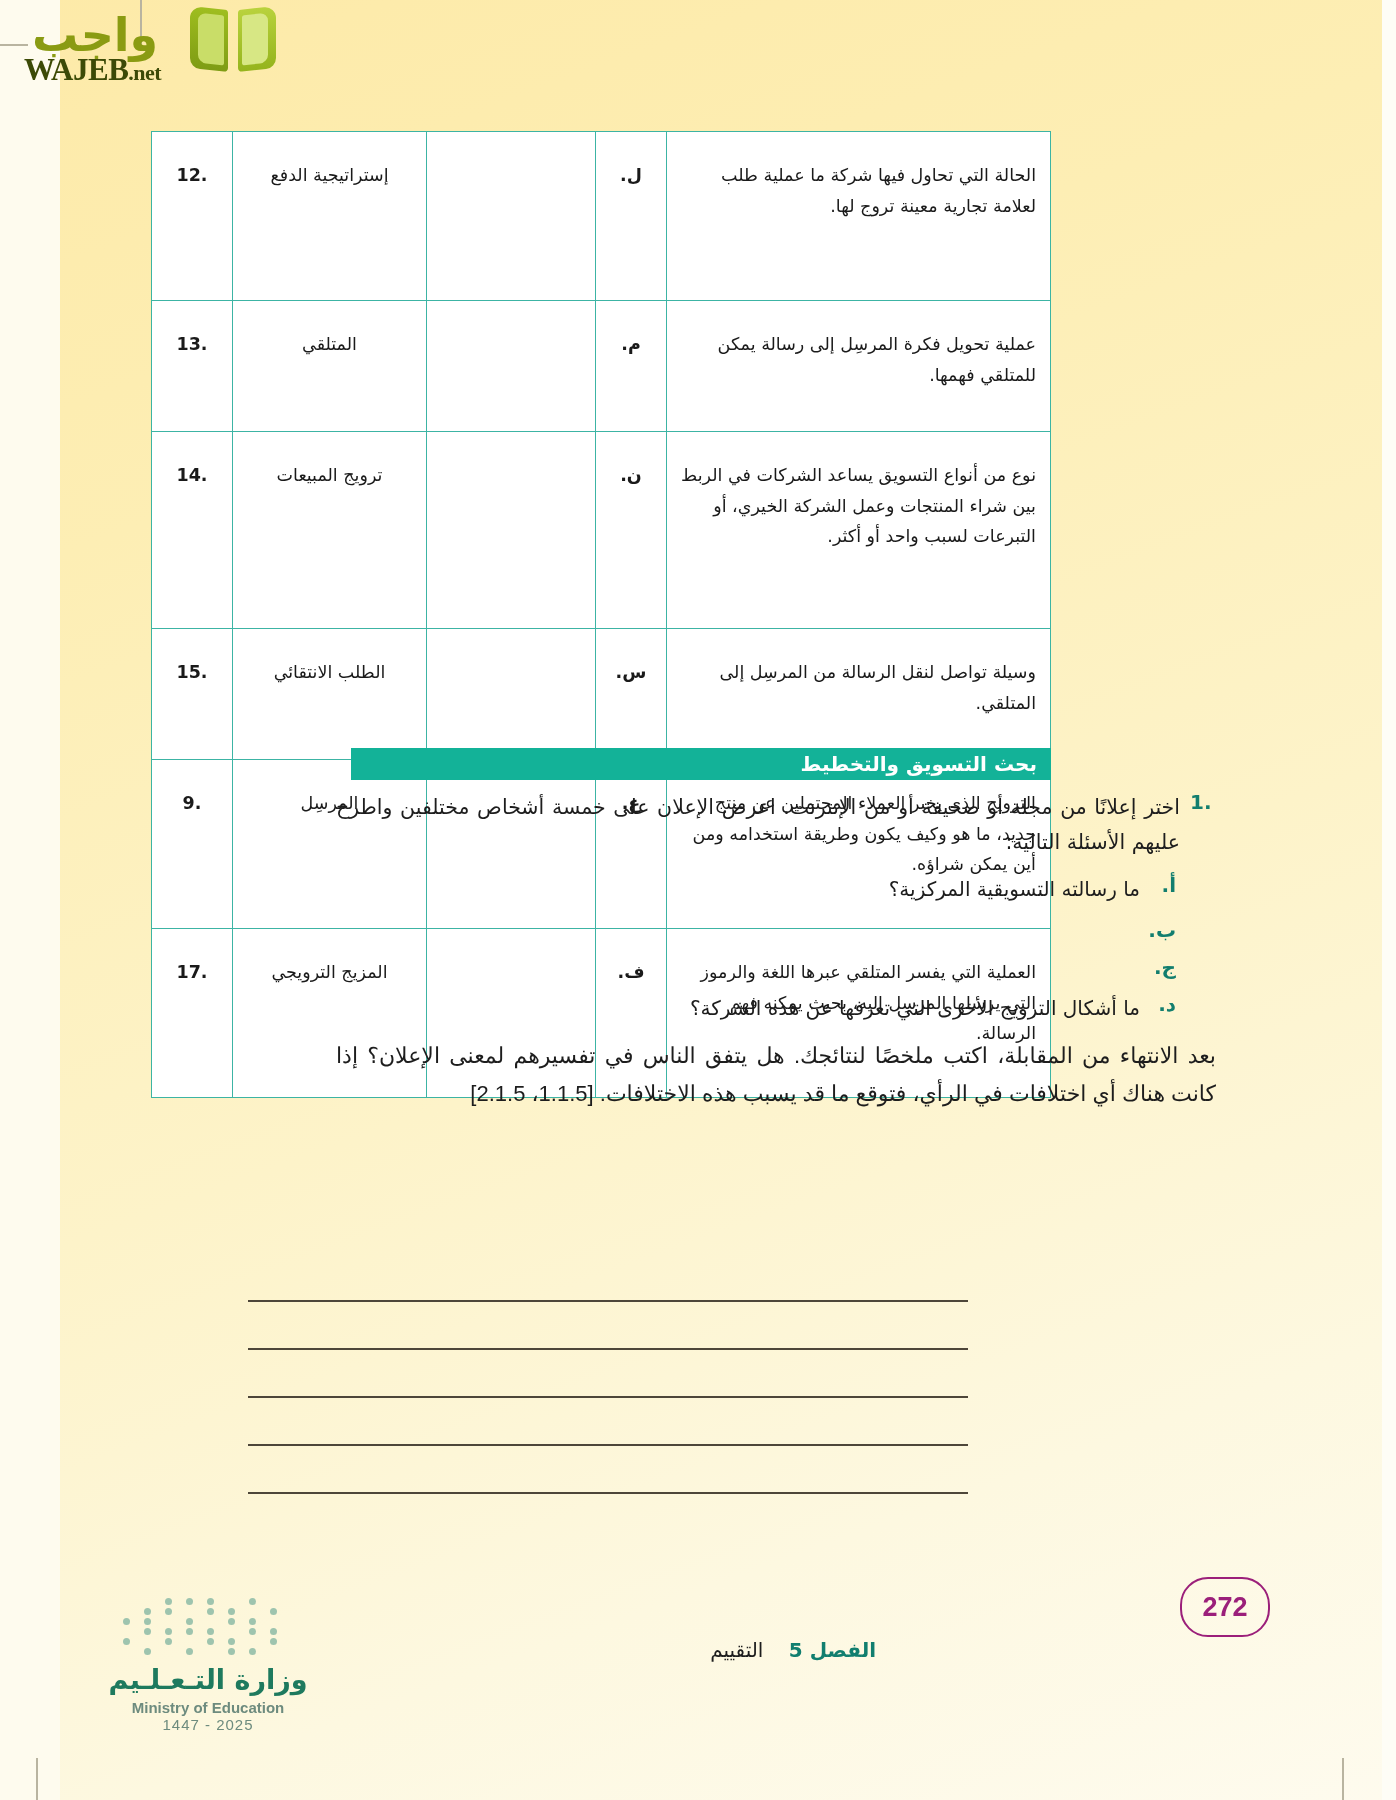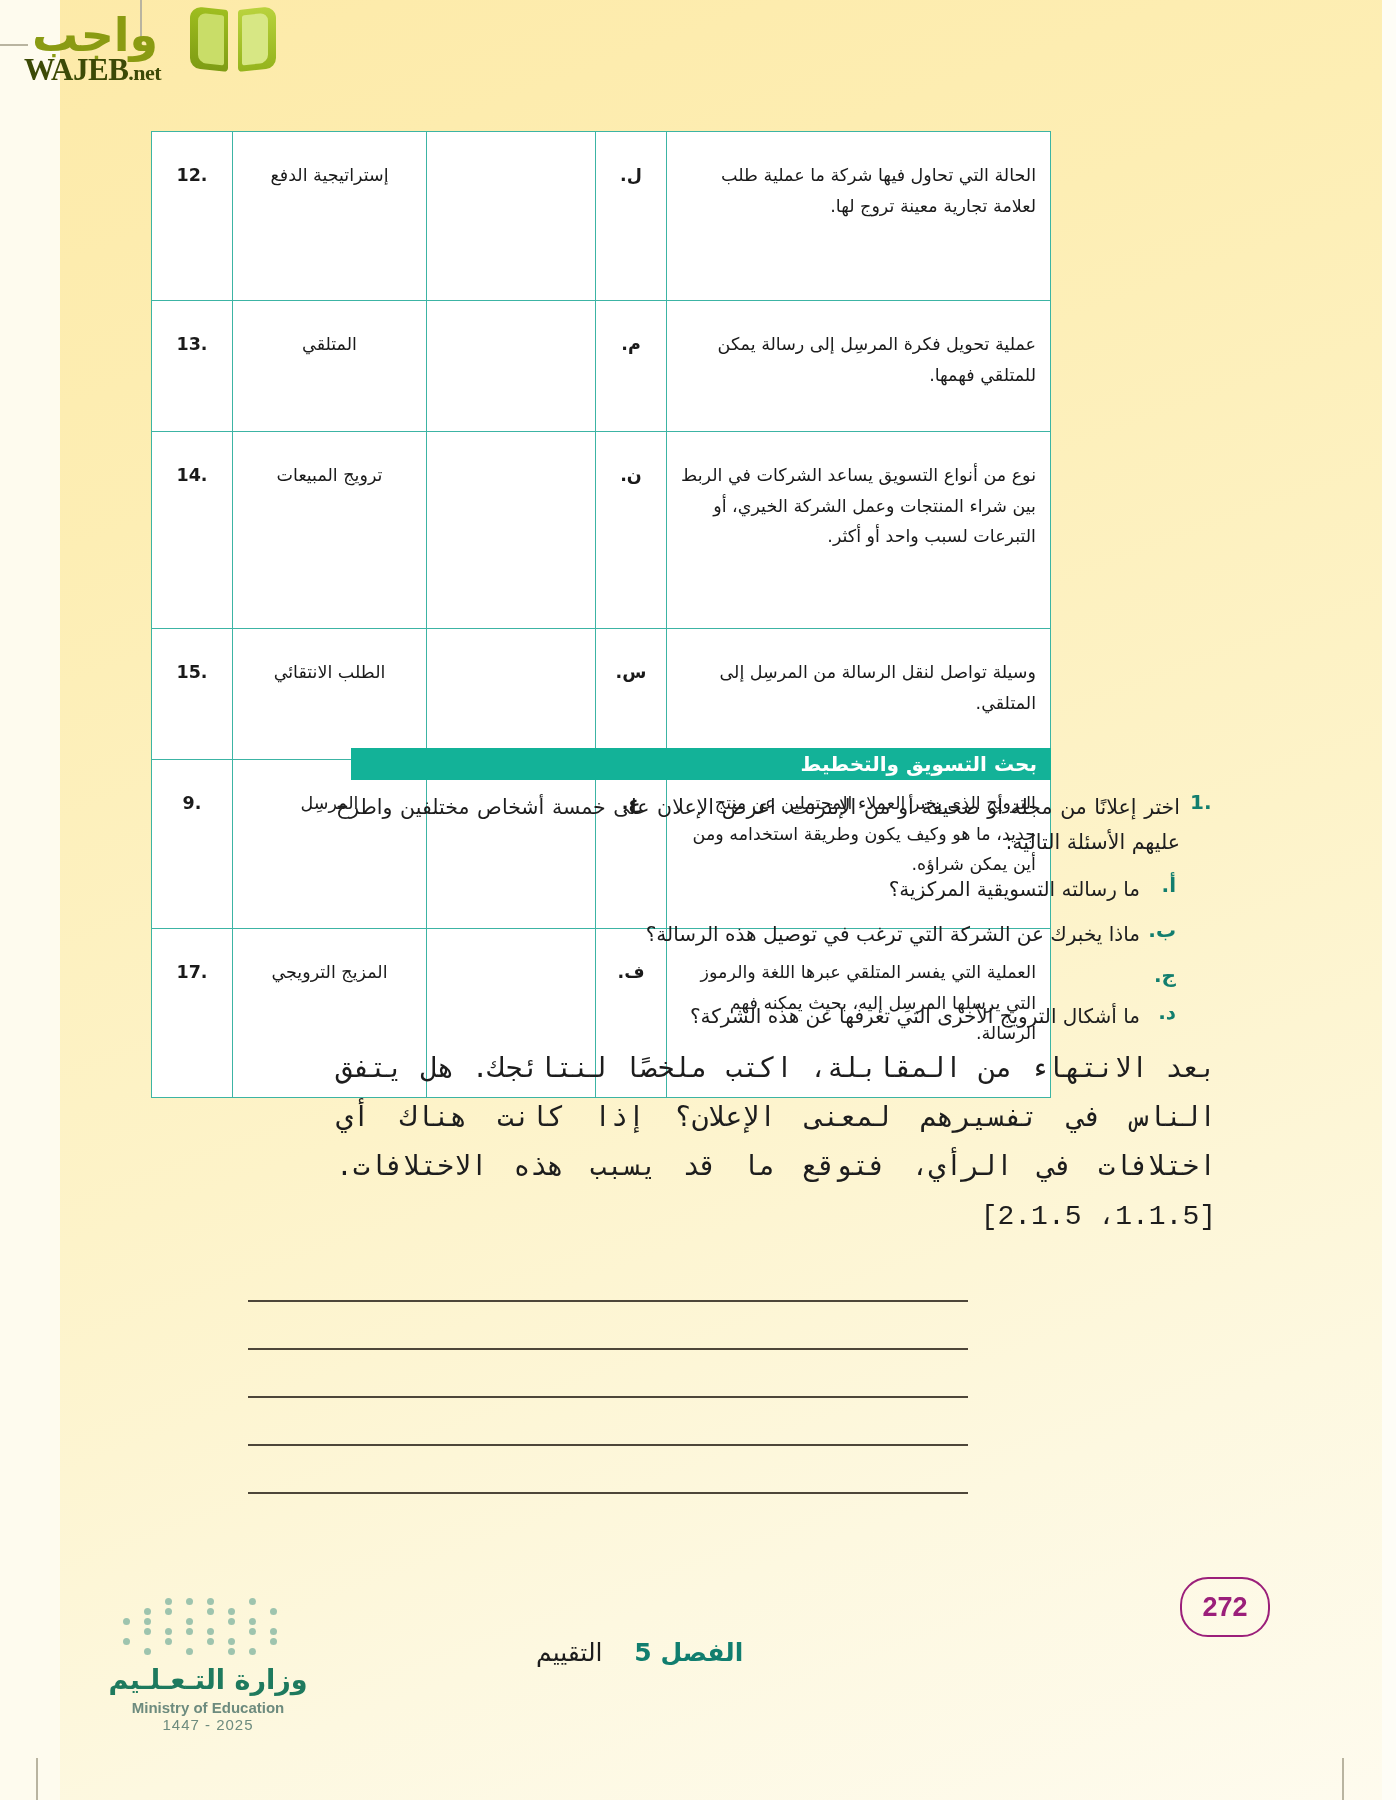--- a/index.html
+++ b/index.html
@@ -106,32 +106,32 @@
   .qblock{position:absolute;right:180px;top:790px;width:880px;color:#1d1d1d;}
   .q1{display:flex;align-items:flex-start;gap:10px;}
   .q1 .qnum{color:#127e6e;font-weight:bold;font-size:20px;min-width:26px;text-align:left;direction:ltr;}
   .q1 .qtxt{font-size:20.5px;line-height:1.72;text-align:justify;flex:1;
             font-family:"DejaVu Sans",sans-serif;}
   .subs{margin-top:12px;padding-right:40px;}
   .sub{display:flex;align-items:flex-start;gap:8px;margin-bottom:13px;}
   .sub .sl{color:#127e6e;font-weight:bold;font-size:20px;min-width:28px;}
   .sub .st{font-size:20px;line-height:1.6;font-family:"DejaVu Sans",sans-serif;}
   .closing{
-    margin-top:4px;font-size:28px;line-height:1.75;text-align:justify;
-    font-family:Liberation Mono, monospace;
+    margin-top:4px;font-size:22px;line-height:1.75;text-align:justify;
+    font-family:Liberation Sans, sans-serif;
   }
 
   
   .rules{position:absolute;right:428px;top:1300px;width:720px;}
   .rule{height:2px;background:#4d4639;margin-bottom:46px;}
 
   
   .foot-center{
-    position:absolute;right:520px;top:1638px;width:340px;text-align:left;
-    font-size:25px;font-family:"DejaVu Sans",sans-serif;color:#1d1d1d;
+    position:absolute;right:520px;top:1638px;width:340px;text-align:right;
+    font-size:20px;font-family:"DejaVu Sans",sans-serif;color:#1d1d1d;
   }
   .foot-center .chap{color:#117e6f;font-weight:bold;}
   .pagenum{
     position:absolute;left:1180px;top:1577px;width:86px;height:56px;
     border:2.5px solid #9b1f7a;border-radius:28px;
     display:flex;align-items:center;justify-content:center;
     color:#9b1f7a;font-size:27px;font-weight:bold;font-family:"Liberation Sans",sans-serif;
     background:transparent;
   }
   .moe{position:absolute;left:78px;top:1598px;width:260px;text-align:center;}
@@ -228,21 +228,20 @@
     <div class="qnum">1.</div>
     <div class="qtxt">اختر إعلانًا من مجلة أو صحيفة أو من الإنترنت. اعرض الإعلان على خمسة أشخاص مختلفين واطرح عليهم الأسئلة التالية:</div>
   </div>
   <div class="subs">
     <div class="sub">
       <div class="sl">أ.</div>
       <div class="st">ما رسالته التسويقية المركزية؟</div>
     </div>
     <div class="sub">
       <div class="sl">ب.</div>
-      <div class="st">ماذا يخبرك عن الشركة التي ترغب في توصيل هذه الرسالة؟</div>
     </div>
     <div class="sub">
       <div class="sl">ج.</div>
     </div>
     <div class="sub">
       <div class="sl">د.</div>
       <div class="st">ما أشكال الترويج الأخرى التي تعرفها عن هذه الشركة؟</div>
     </div>
   </div>
   <div class="closing">بعد الانتهاء من المقابلة، اكتب ملخصًا لنتائجك. هل يتفق الناس في تفسيرهم لمعنى الإعلان؟ إذا كانت هناك أي اختلافات في الرأي، فتوقع ما قد يسبب هذه الاختلافات. [1.1.5، 2.1.5]</div>

